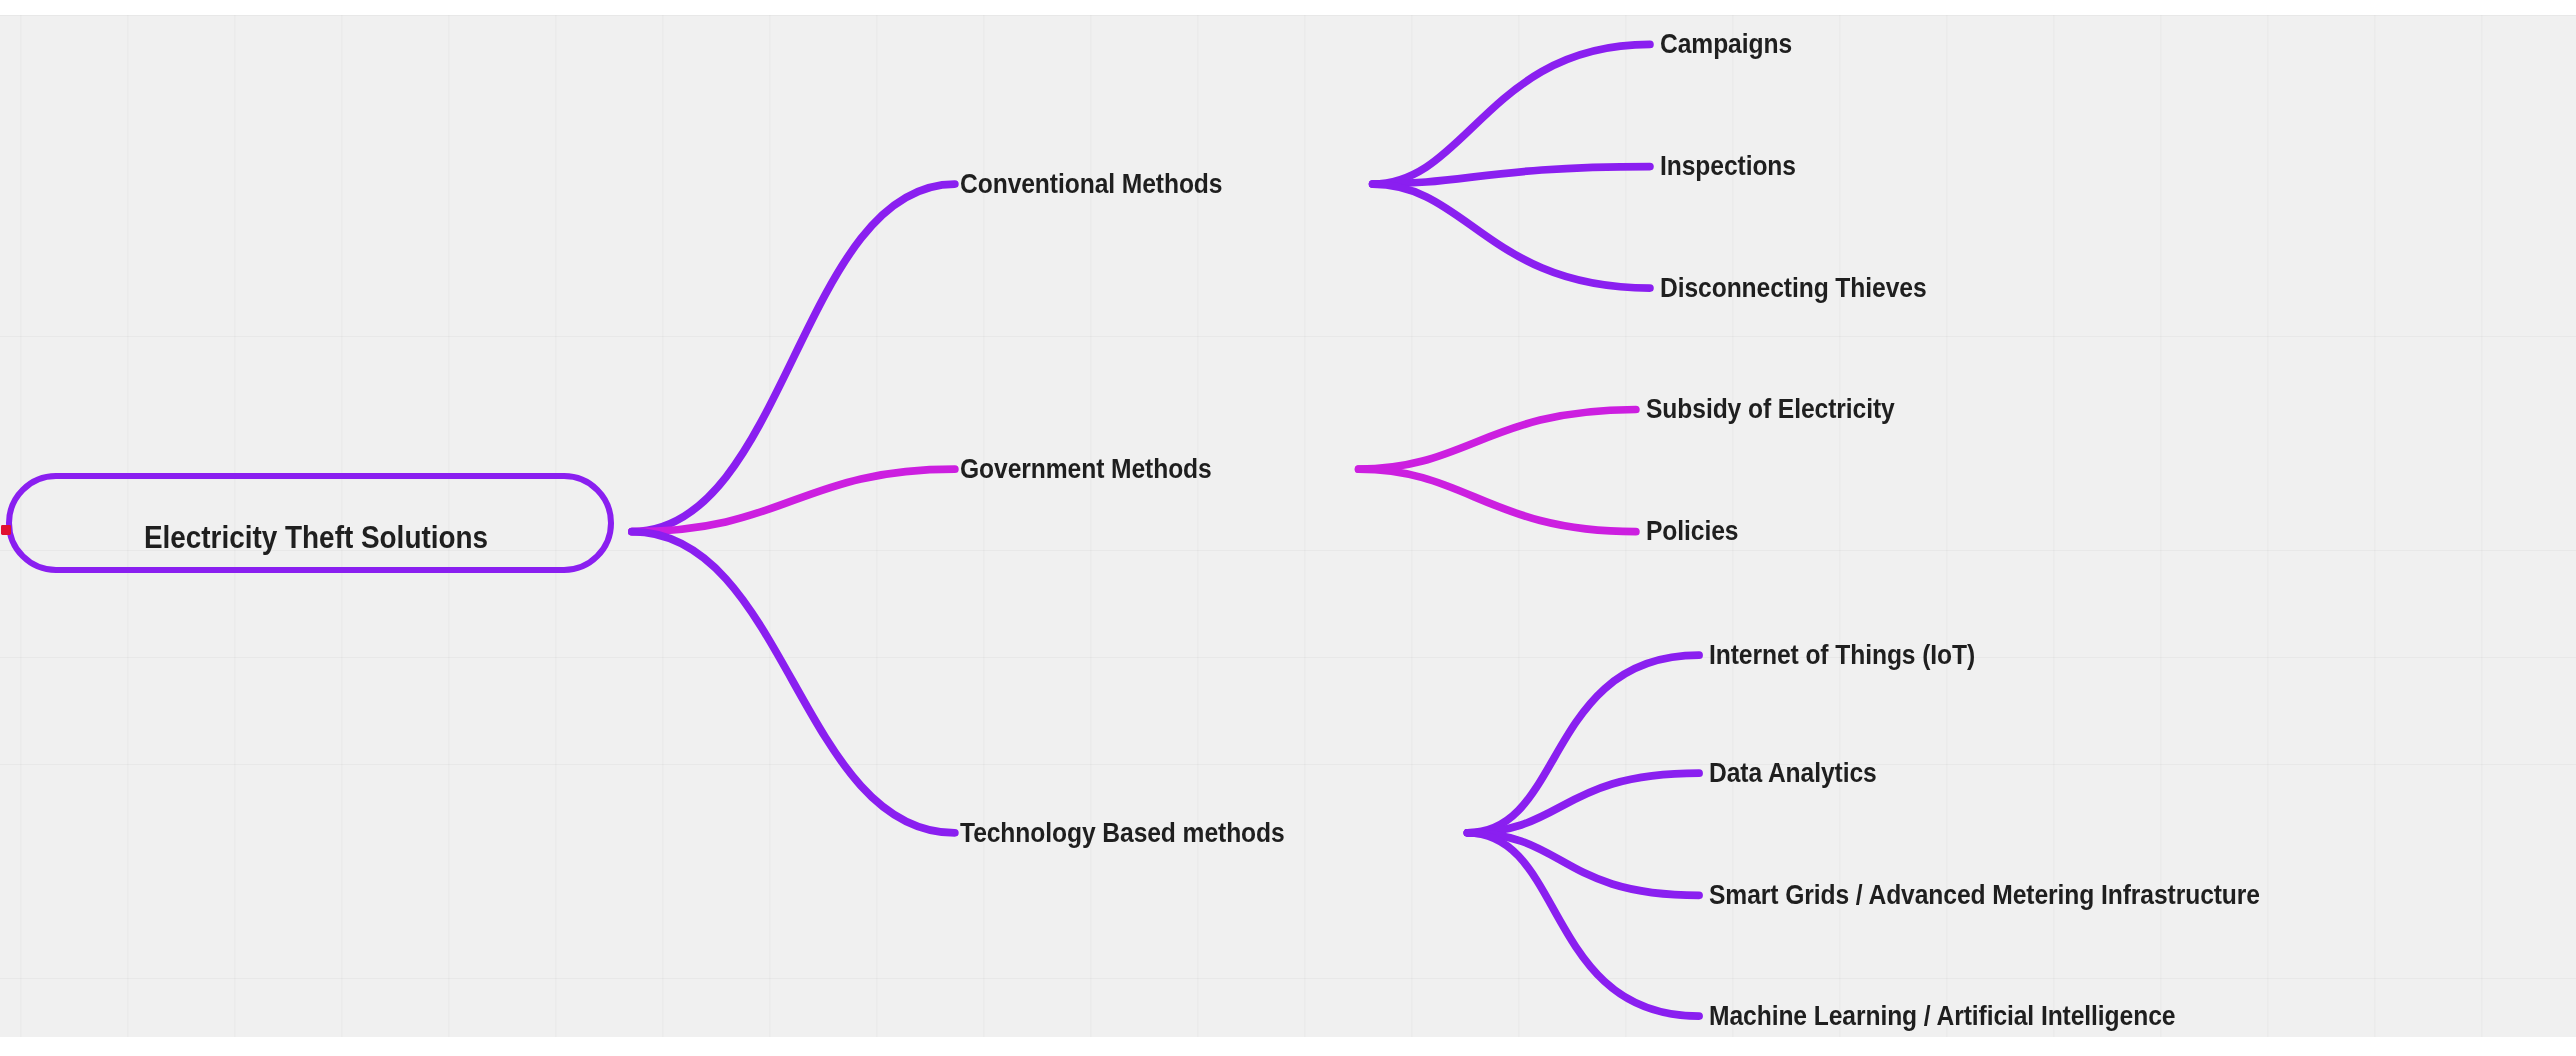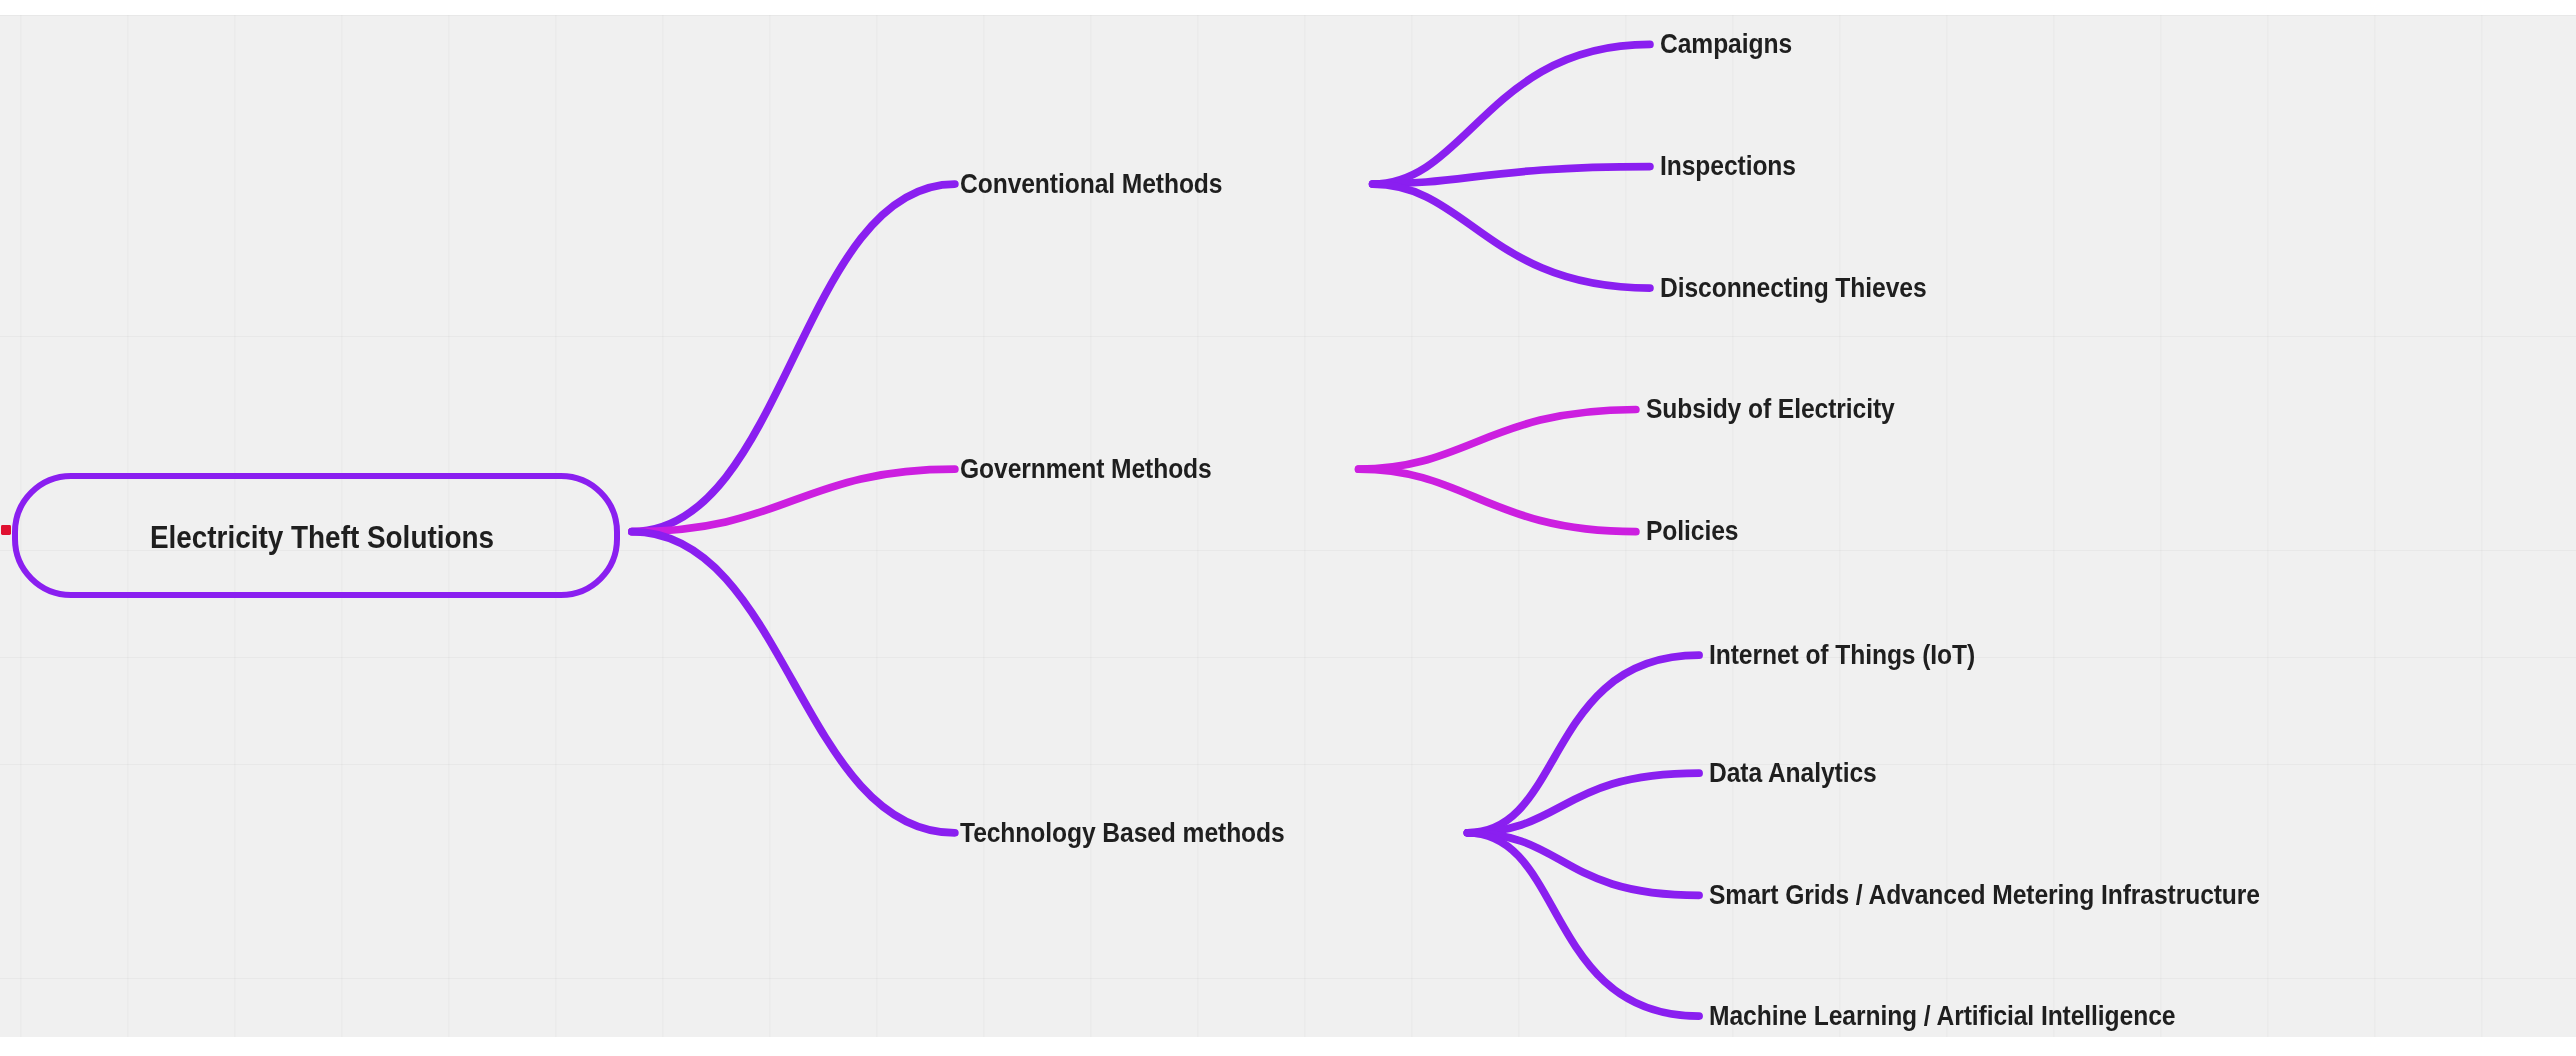--- a/index.html
+++ b/index.html
@@ -49,24 +49,24 @@
     color: #1f1f1f;
     white-space: nowrap;
     transform: scaleX(0.88);
     letter-spacing: -0.1px;
     line-height: 1;
   }
   .lvl1-label { font-size: 28px; }
   .lvl2-label { font-size: 28px; }
   .root-node {
     position: absolute;
-    left: 12px;
+    left: 6px;
     top: 473px;
     width: 608px;
-    height: 125px;
+    height: 100px;
     box-sizing: border-box;
     border: 6.3px solid #8a1ff0;
     border-radius: 59px;
     background: transparent;
   }
   .root-label {
     position: absolute;
     left: 0;
     top: 0;
     width: 608px;

